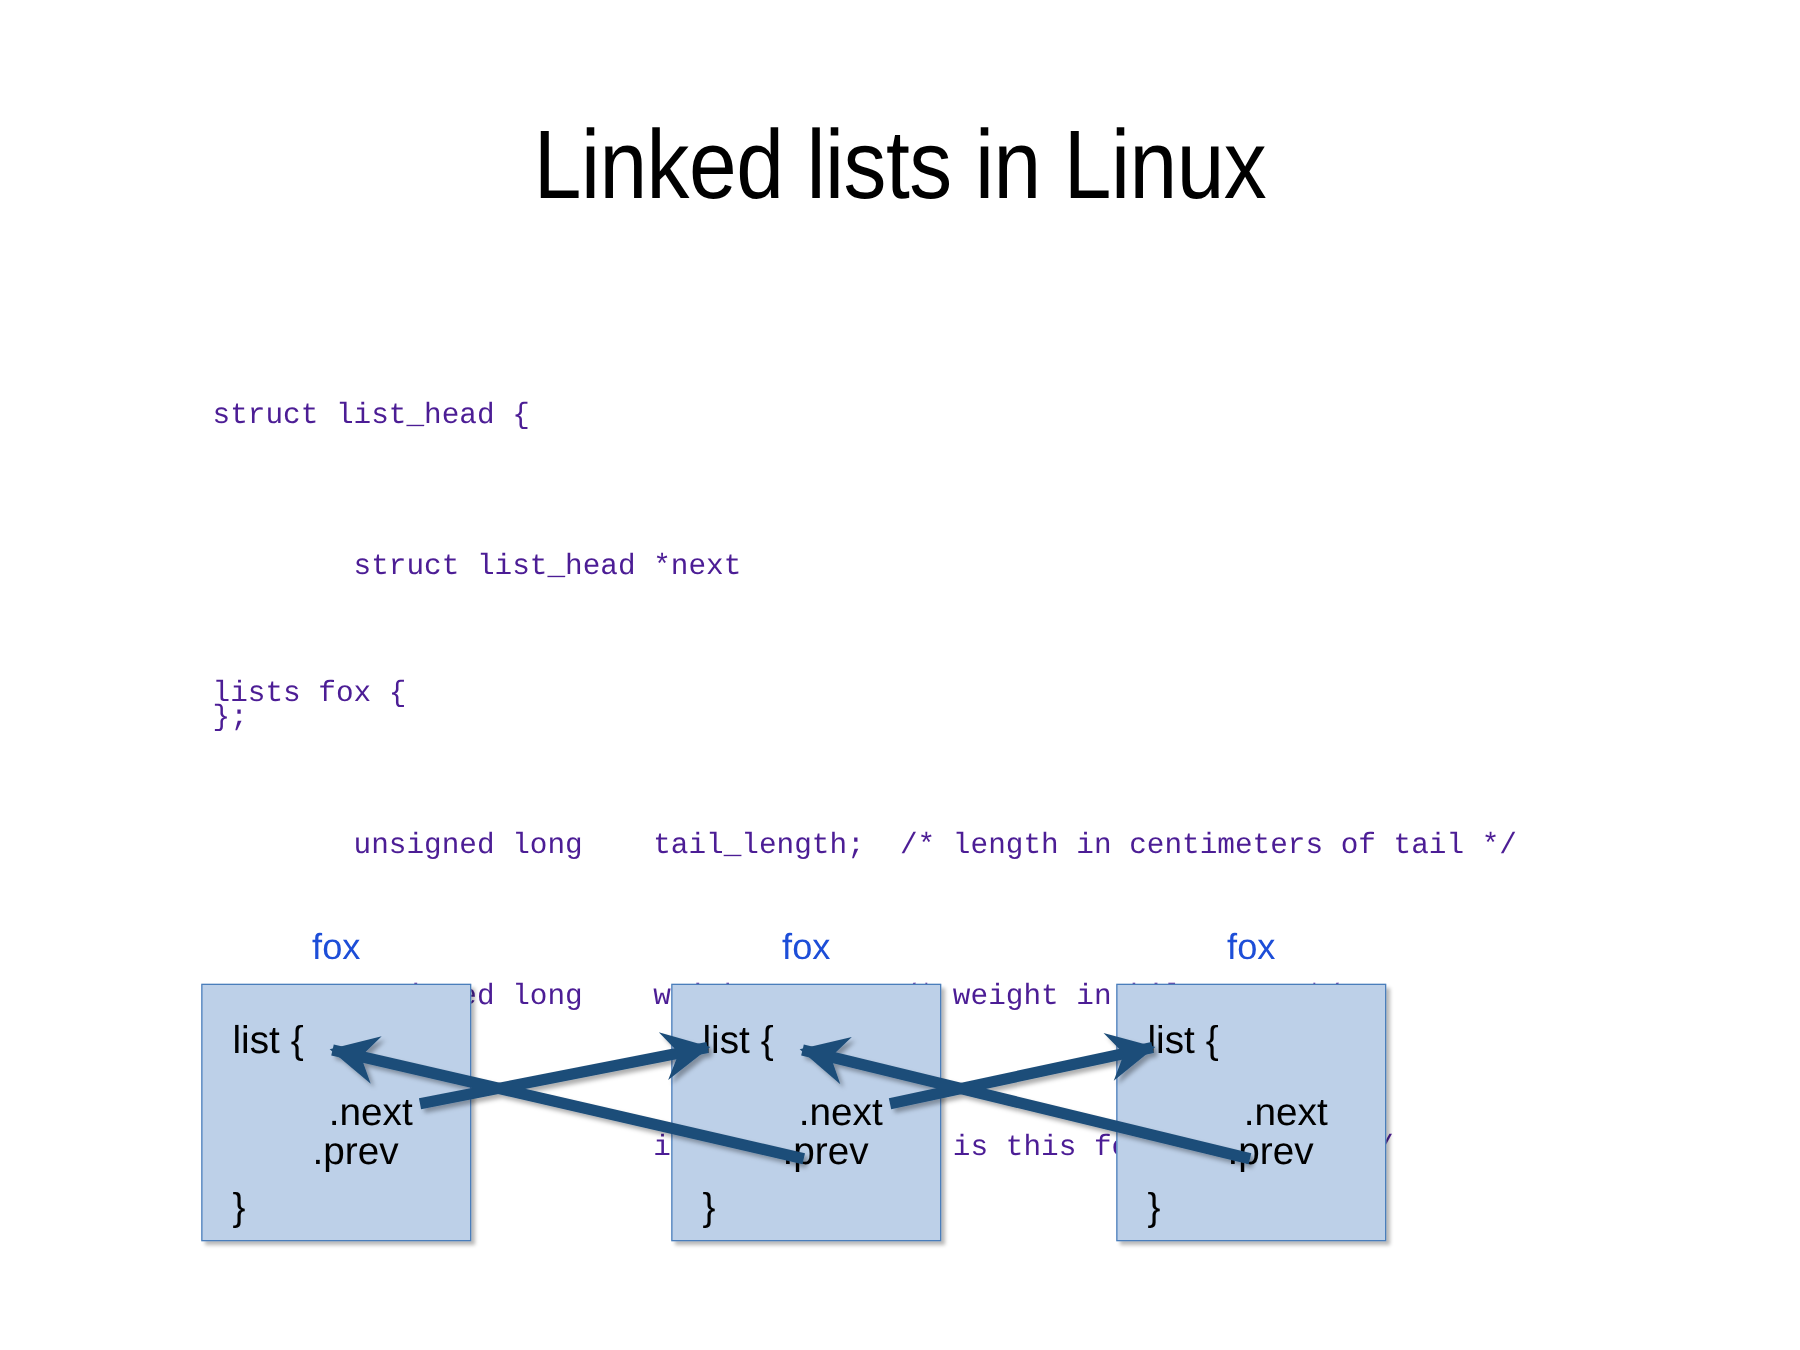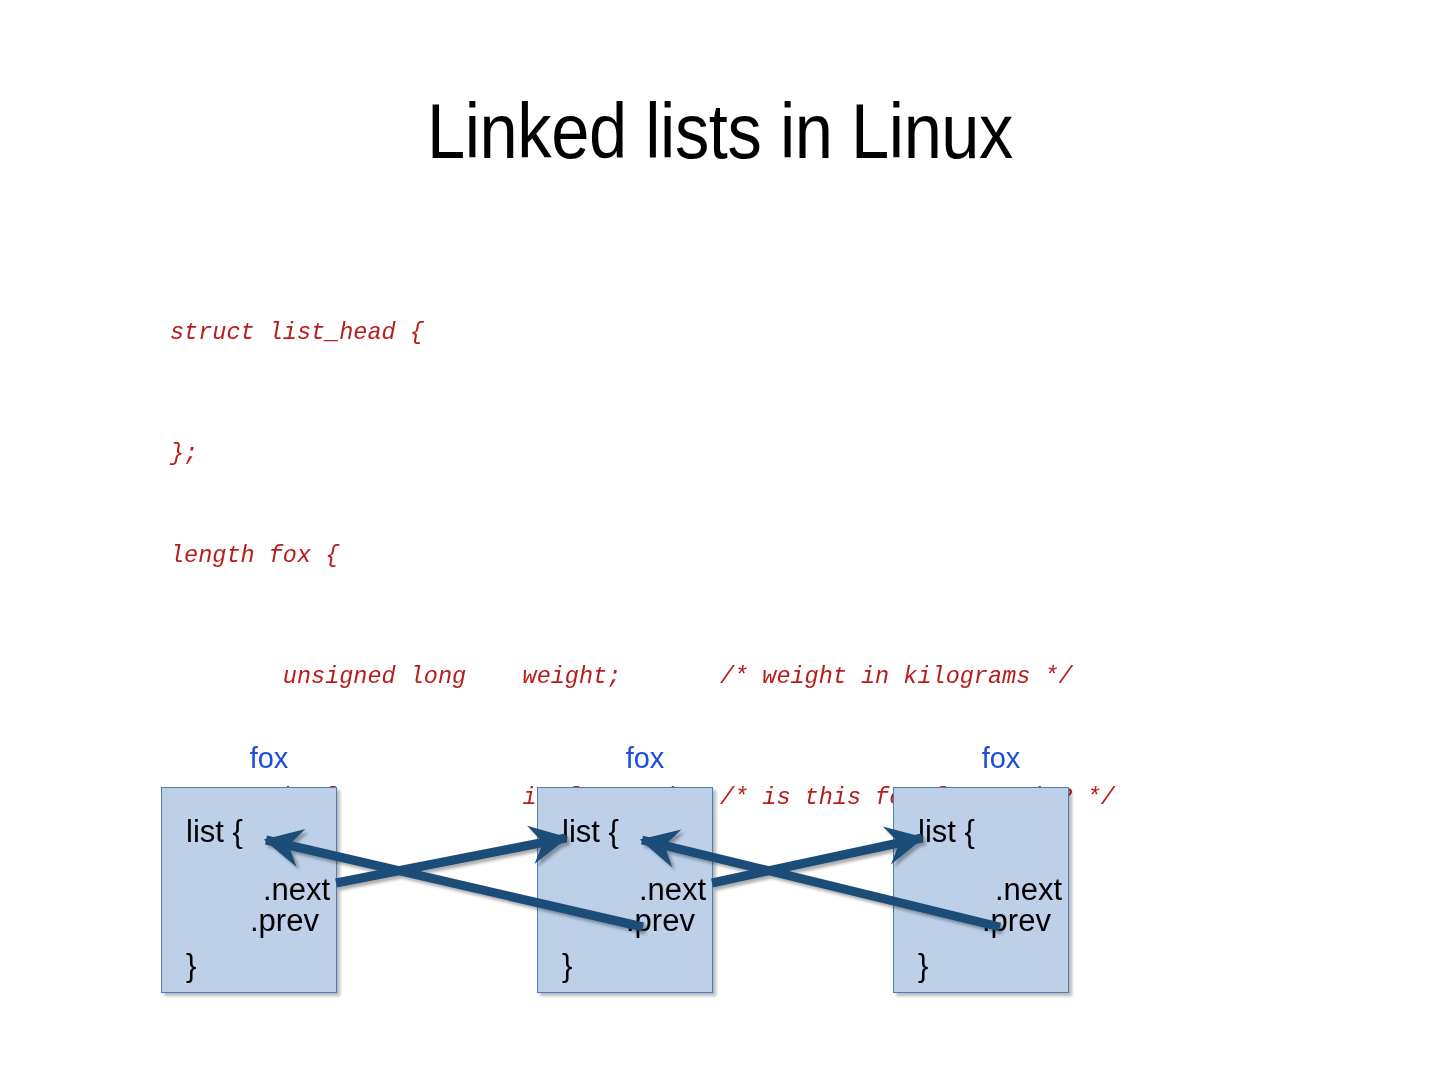--- a/index.html
+++ b/index.html
@@ -41,24 +41,23 @@
     white-space: pre;
   }
 
   
   .code-block {
     position: absolute;
     left: 170px;
     font-family: "Liberation Mono", "DejaVu Sans Mono", monospace;
     font-size: 23.5px;
     line-height: 40.4px;
-    color: #b91c1c;
+    color: #4c1d95;
     white-space: pre;
     letter-spacing: 0px;
-    font-style: italic;
   }
   #code-list-head { top: 232px; }
   #code-fox       { top: 455px; }
 
   .code-line { white-space: pre; display: block; height: 40.4px; }
 
   
   .fallback-sans {
     font-family: "Liberation Sans", sans-serif;
     font-size: 23.5px;
@@ -85,21 +84,21 @@
     font-family: "Liberation Sans", sans-serif;
     font-size: 29px;
     line-height: 34px;
     color: #1d4ed8;
   }
 
   .node-box {
     position: absolute;
     left: 0;
     top: 0;
-    width: 176px;
+    width: 216px;
     height: 206px;
     background: #BDD0E8;
     border: 1px solid #4A7EBB;
     box-sizing: border-box;
     box-shadow: 3px 3px 3px rgba(0,0,0,0.28);
     padding-left: 46px;
   }
 
   .node-field {
     position: absolute;
@@ -126,25 +125,27 @@
 </style>
 </head>
 <body style="background: rgb(255, 255, 255);">
 
 <div id="slide">
 
   <div id="slide-title">Linked lists in Linux</div>
 
   <div class="code-block" id="code-list-head">
     <span class="code-line">struct list_head {</span>
+    <span class="code-line">        struct list_head *next</span>
     <span class="code-line">};</span>
   </div>
 
   <div class="code-block" id="code-fox">
-    <span class="code-line">length fox {</span>
+    <span class="code-line">lists fox {</span>
+    <span class="code-line">        unsigned long    tail_length;  /* length in centimeters of tail */</span>
     <span class="code-line">        unsigned long    weight;       /* weight in kilograms */</span>
     <span class="code-line">        bool             is_fantastic; /* is this fox fantastic? */</span>
     
   </div>
 
   <div id="diagram">
 
     <div class="node-group" style="left:161px; top:787px;">
       <div class="node-caption">fox</div>
       <div class="node-box">

